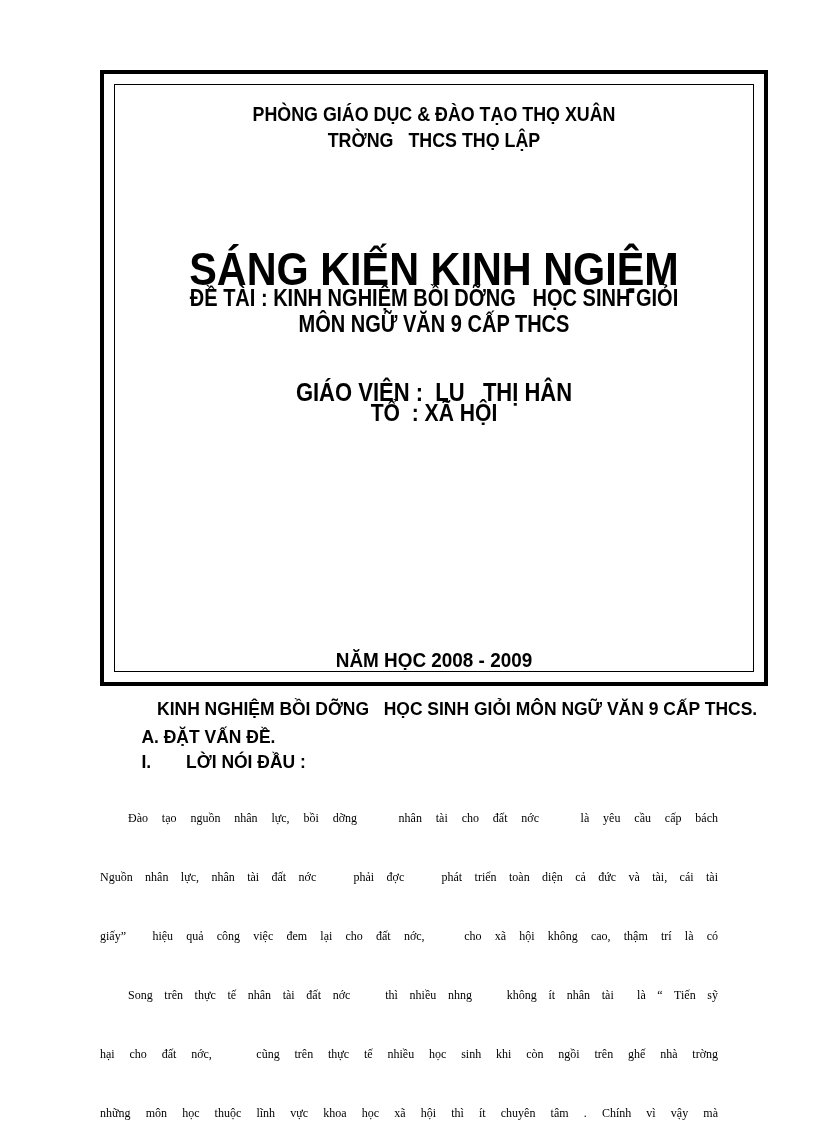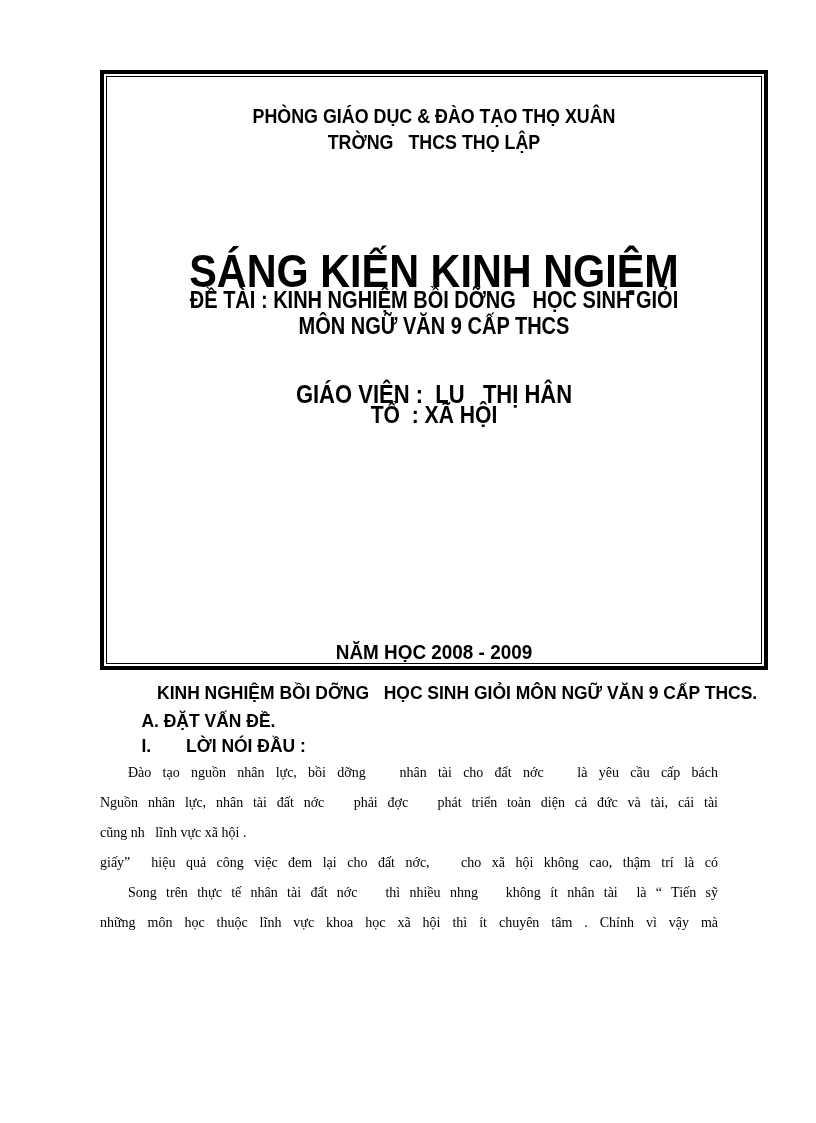--- a/index.html
+++ b/index.html
@@ -15,25 +15,25 @@
   }
   
   .cover-box{
     width:668px;
     box-sizing:border-box;
     border:4px solid #000;
   }
   .cover-inner{
     box-sizing:border-box;
     border:1px solid #000;
-    margin:2px;
+    margin:10px;
     height:588px;
     display:flex;
     flex-direction:column;
-    padding-top:26px;
+    padding-top:16px;
   }
   .sans{
     font-family:"Liberation Sans","DejaVu Sans",sans-serif;
     font-weight:bold;
     text-align:center;
     white-space:nowrap;
   }
   .hdr{font-size:21px;line-height:26px;transform:scaleX(0.85);}
   .main-title{margin-top:90px;font-size:47px;line-height:52px;transform:scaleX(0.88);}
   .topic1{margin-top:-10px;font-size:23px;line-height:26px;transform:scaleX(0.87);}
@@ -62,26 +62,27 @@
     padding-left:45px;
     font-size:19px;line-height:24px;
     text-align:left;
     transform:scaleX(0.92);
     transform-origin:0 50%;
   }
   .si-title{display:inline-block;margin-left:38px;}
   
   .para{margin:0;}
   .bl{
-    font-size:14px;
+    font-size:12px;
     line-height:30px;
     white-space:nowrap;
     text-align:justify;
     text-align-last:justify;
     width:618px;
+    margin-top:29px;
   }
   .bl.first{text-indent:28px;}
   .bl.ns{text-align-last:left;}
 </style>
 </head>
 <body>
 
 <div class="page">
 
   <div class="cover-box">
@@ -101,22 +102,22 @@
 
   <div class="sans section-a">A. ĐẶT VẤN ĐỀ.</div>
 
   <div class="sans section-i">
     <span>I.</span><span class="si-title">LỜI NÓI ĐẦU :</span>
   </div>
 
   <div class="para">
     <div class="bl first">Đào tạo nguồn nhân lực, bồi dỡng&nbsp;&nbsp; nhân tài cho đất nớc&nbsp;&nbsp; là yêu cầu cấp bách</div>
     <div class="bl">Nguồn nhân lực, nhân tài đất nớc&nbsp;&nbsp; phải đợc&nbsp;&nbsp; phát triển toàn diện cả đức và tài, cái tài</div>
-    <div class="bl ns">cũng nh&nbsp;&nbsp; lĩnh vực xã hội .</div>
   </div>
 
   <div class="para">
     <div class="bl">giấy”&nbsp; hiệu quả công việc đem lại cho đất nớc,&nbsp;&nbsp; cho xã hội không cao, thậm trí là có</div>
     <div class="bl first">Song trên thực tế nhân tài đất nớc&nbsp;&nbsp; thì nhiều nhng&nbsp;&nbsp; không ít nhân tài&nbsp; là “ Tiến sỹ</div>
+    <div class="bl">hại cho đất nớc,&nbsp;&nbsp; cũng trên thực tế nhiều học sinh khi còn ngồi trên ghế nhà trờng</div>
     <div class="bl">những môn học thuộc lĩnh vực khoa học xã hội thì ít chuyên tâm . Chính vì vậy mà</div>
   </div>
 
 </div>
 
 </body></html>

